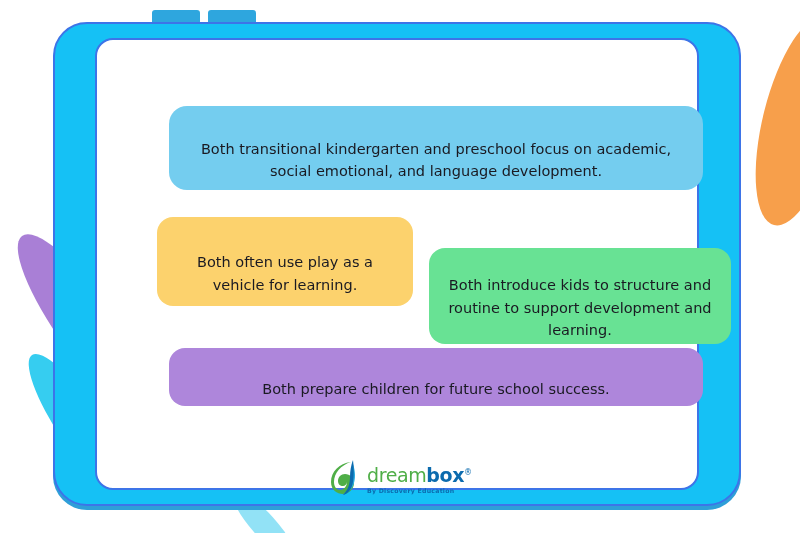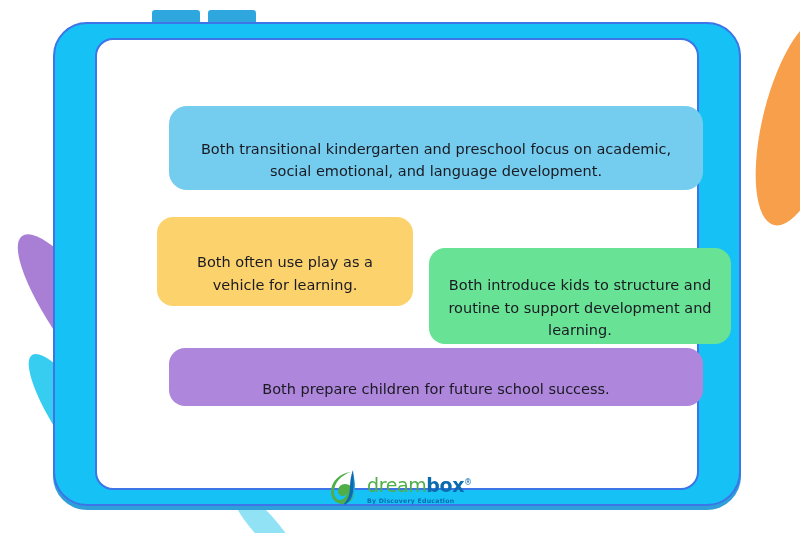--- a/index.html
+++ b/index.html
@@ -138,21 +138,21 @@
     width: 534px; height: 58px;
     background: #AE86DB;
     border-radius: 16px;
   }
   .card-text { display: block; margin-top: 24px; }
 
   
   .logo {
     position: absolute;
     left: 232px;
-    top: 429px;
+    top: 419px;
     width: 140px;
     height: 42px;
     display: flex;
     align-items: center;
     justify-content: space-between;
   }
   .logo-mark { flex: 0 0 auto; }
   .logo-words {
     margin-left: 4px;
     display: flex;

